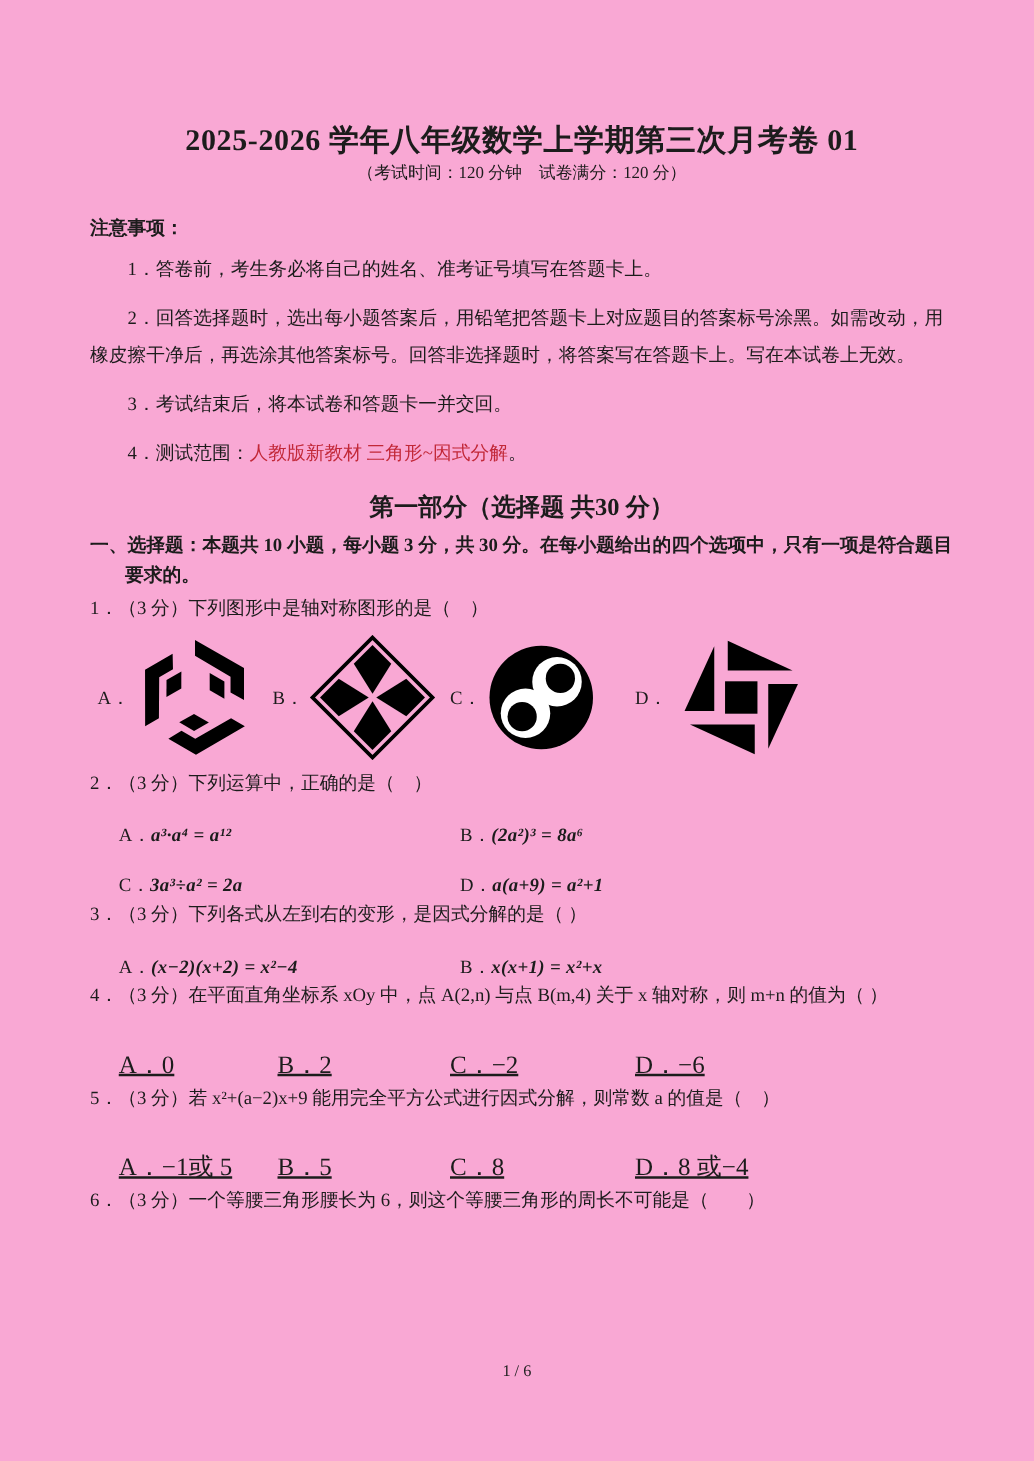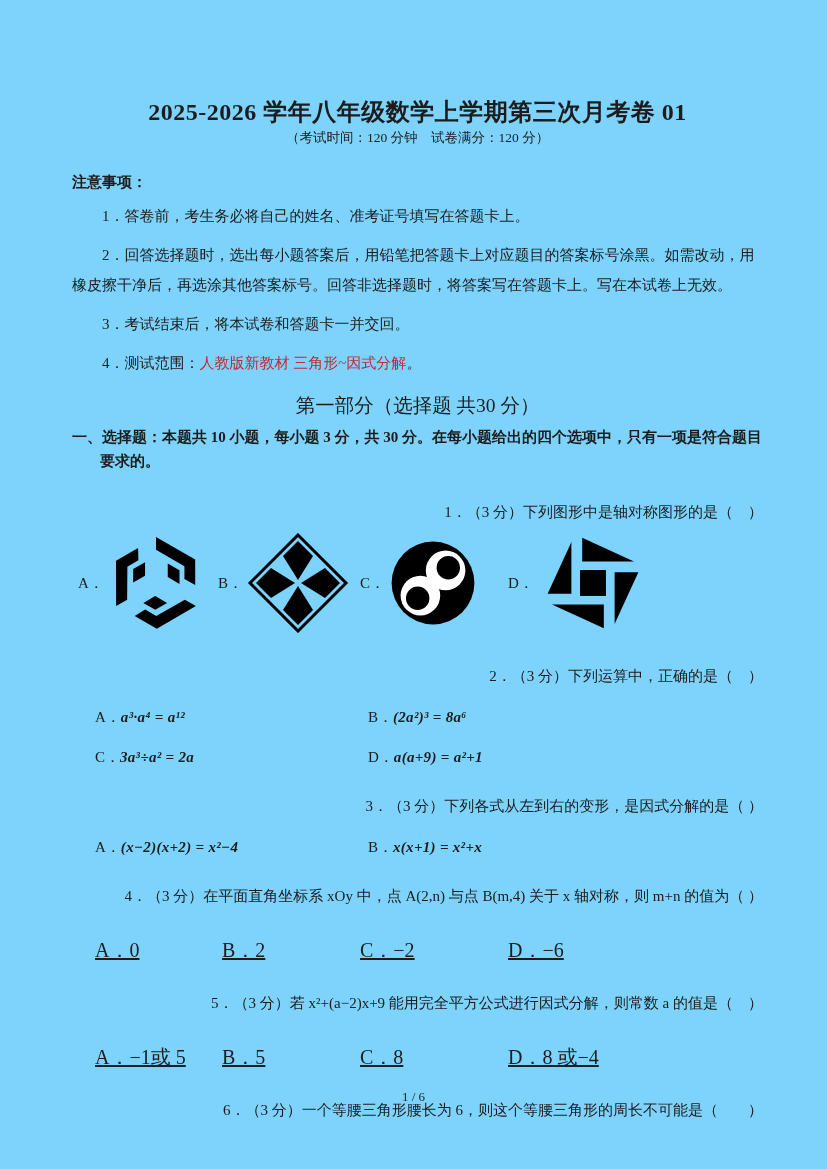--- a/index.html
+++ b/index.html
@@ -1,20 +1,20 @@
 <!DOCTYPE html>
 <html><head>
 <meta charset="utf-8">
 <style>
   html,body { margin:0; padding:0; background:#ffffff; }
   .page {
     position: relative;
     width: 827px; height: 1169px;
     margin: 0 auto;
-    background: #7dd3fc;
+    background: #f9a8d4;
     overflow: hidden;
     font-family: "Liberation Serif", "DejaVu Serif", serif;
     color: #1c1c1c;
   }
   .content { padding: 0 64px 0 72px; }
 
   .title {
     padding-top: 96px;
     text-align: center;
     font-size: 24px;
@@ -37,36 +37,35 @@
     font-size: 15px;
     line-height: 30px;
     text-indent: 2em;
   }
   .scope-red { color: #c22838; }
 
   .section-heading {
     margin: 14px 0 6px 0;
     text-align: center;
     font-size: 19.5px;
-    font-weight: normal;
+    font-weight: bold;
   }
   .section-intro {
     font-size: 15px;
     font-weight: bold;
     line-height: 24px;
     padding-left: 28px;
     text-indent: -28px;
     margin: 6px 0 0 0;
   }
 
   .stem {
-    margin-top: 28px;
+    margin-top: 3px;
     font-size: 15px;
     line-height: 22px;
-    text-align: right;
   }
 
   .figure-row {
     display: flex;
     align-items: center;
     margin: 6px 0 4px 6px;
   }
   .figure-item { display: flex; align-items: center; }
   .figure-item .flabel { font-size: 15px; margin-right: 3px; }
   .fig-a { width: 140px; }

